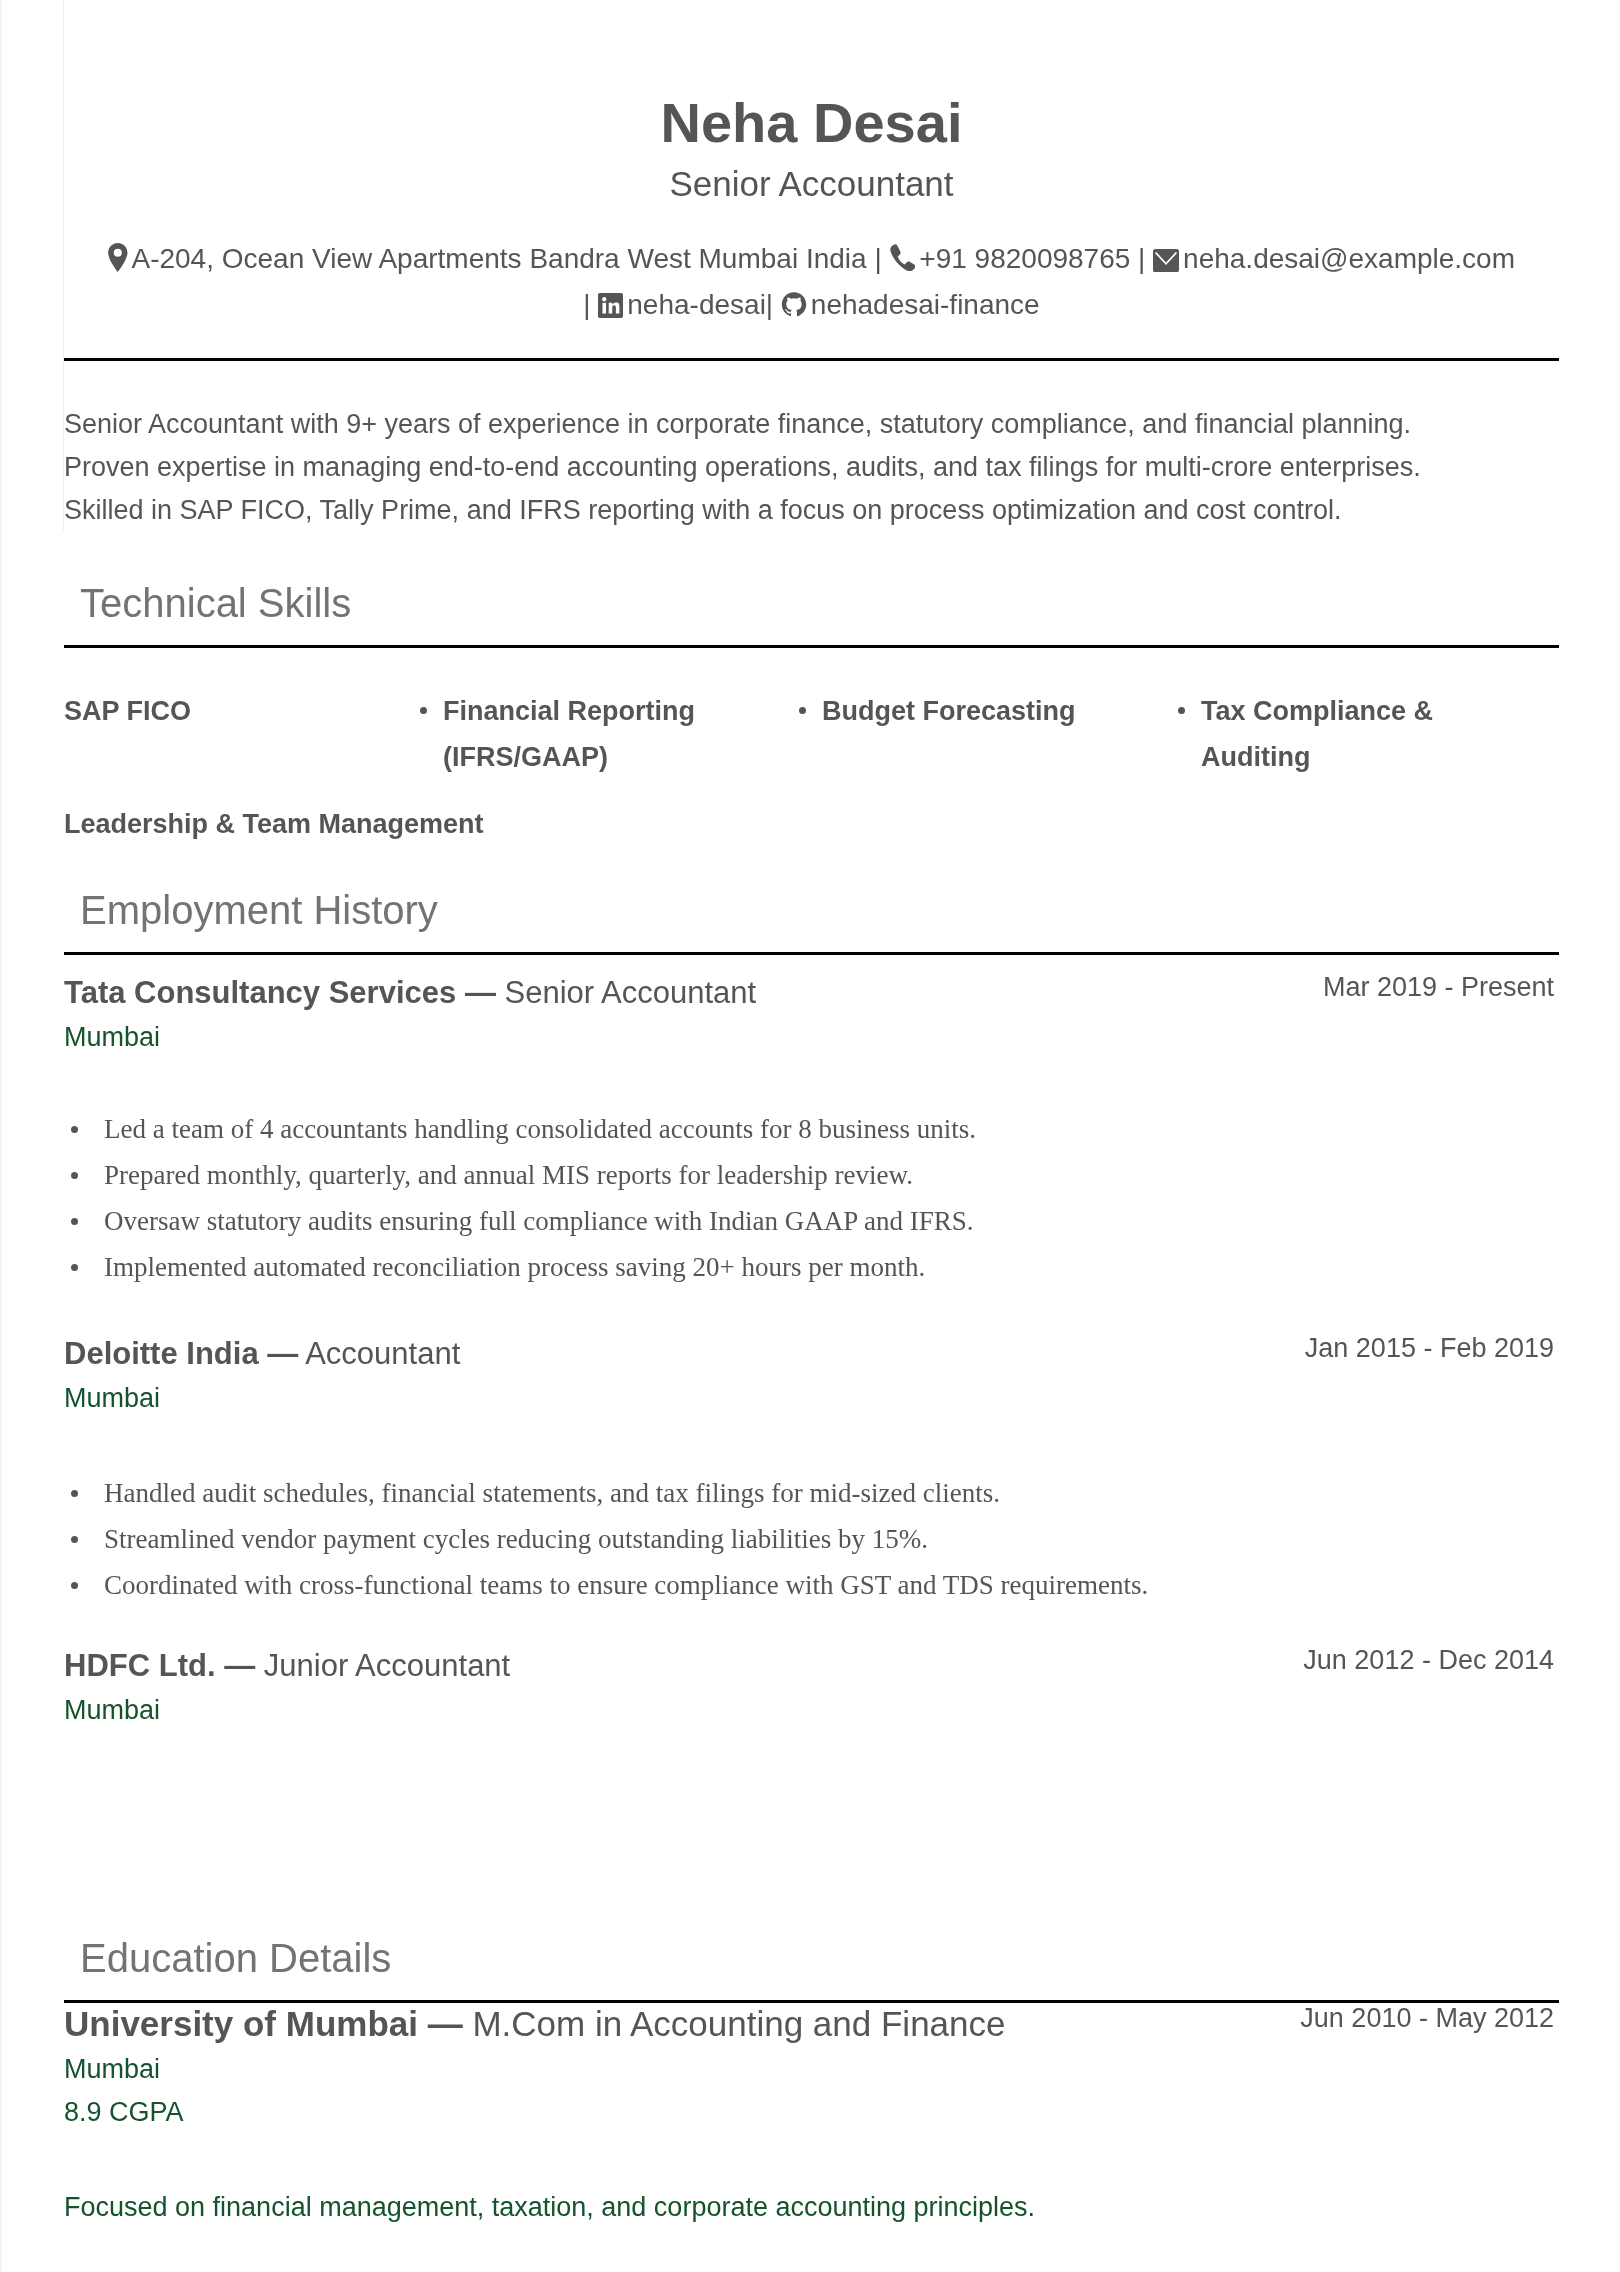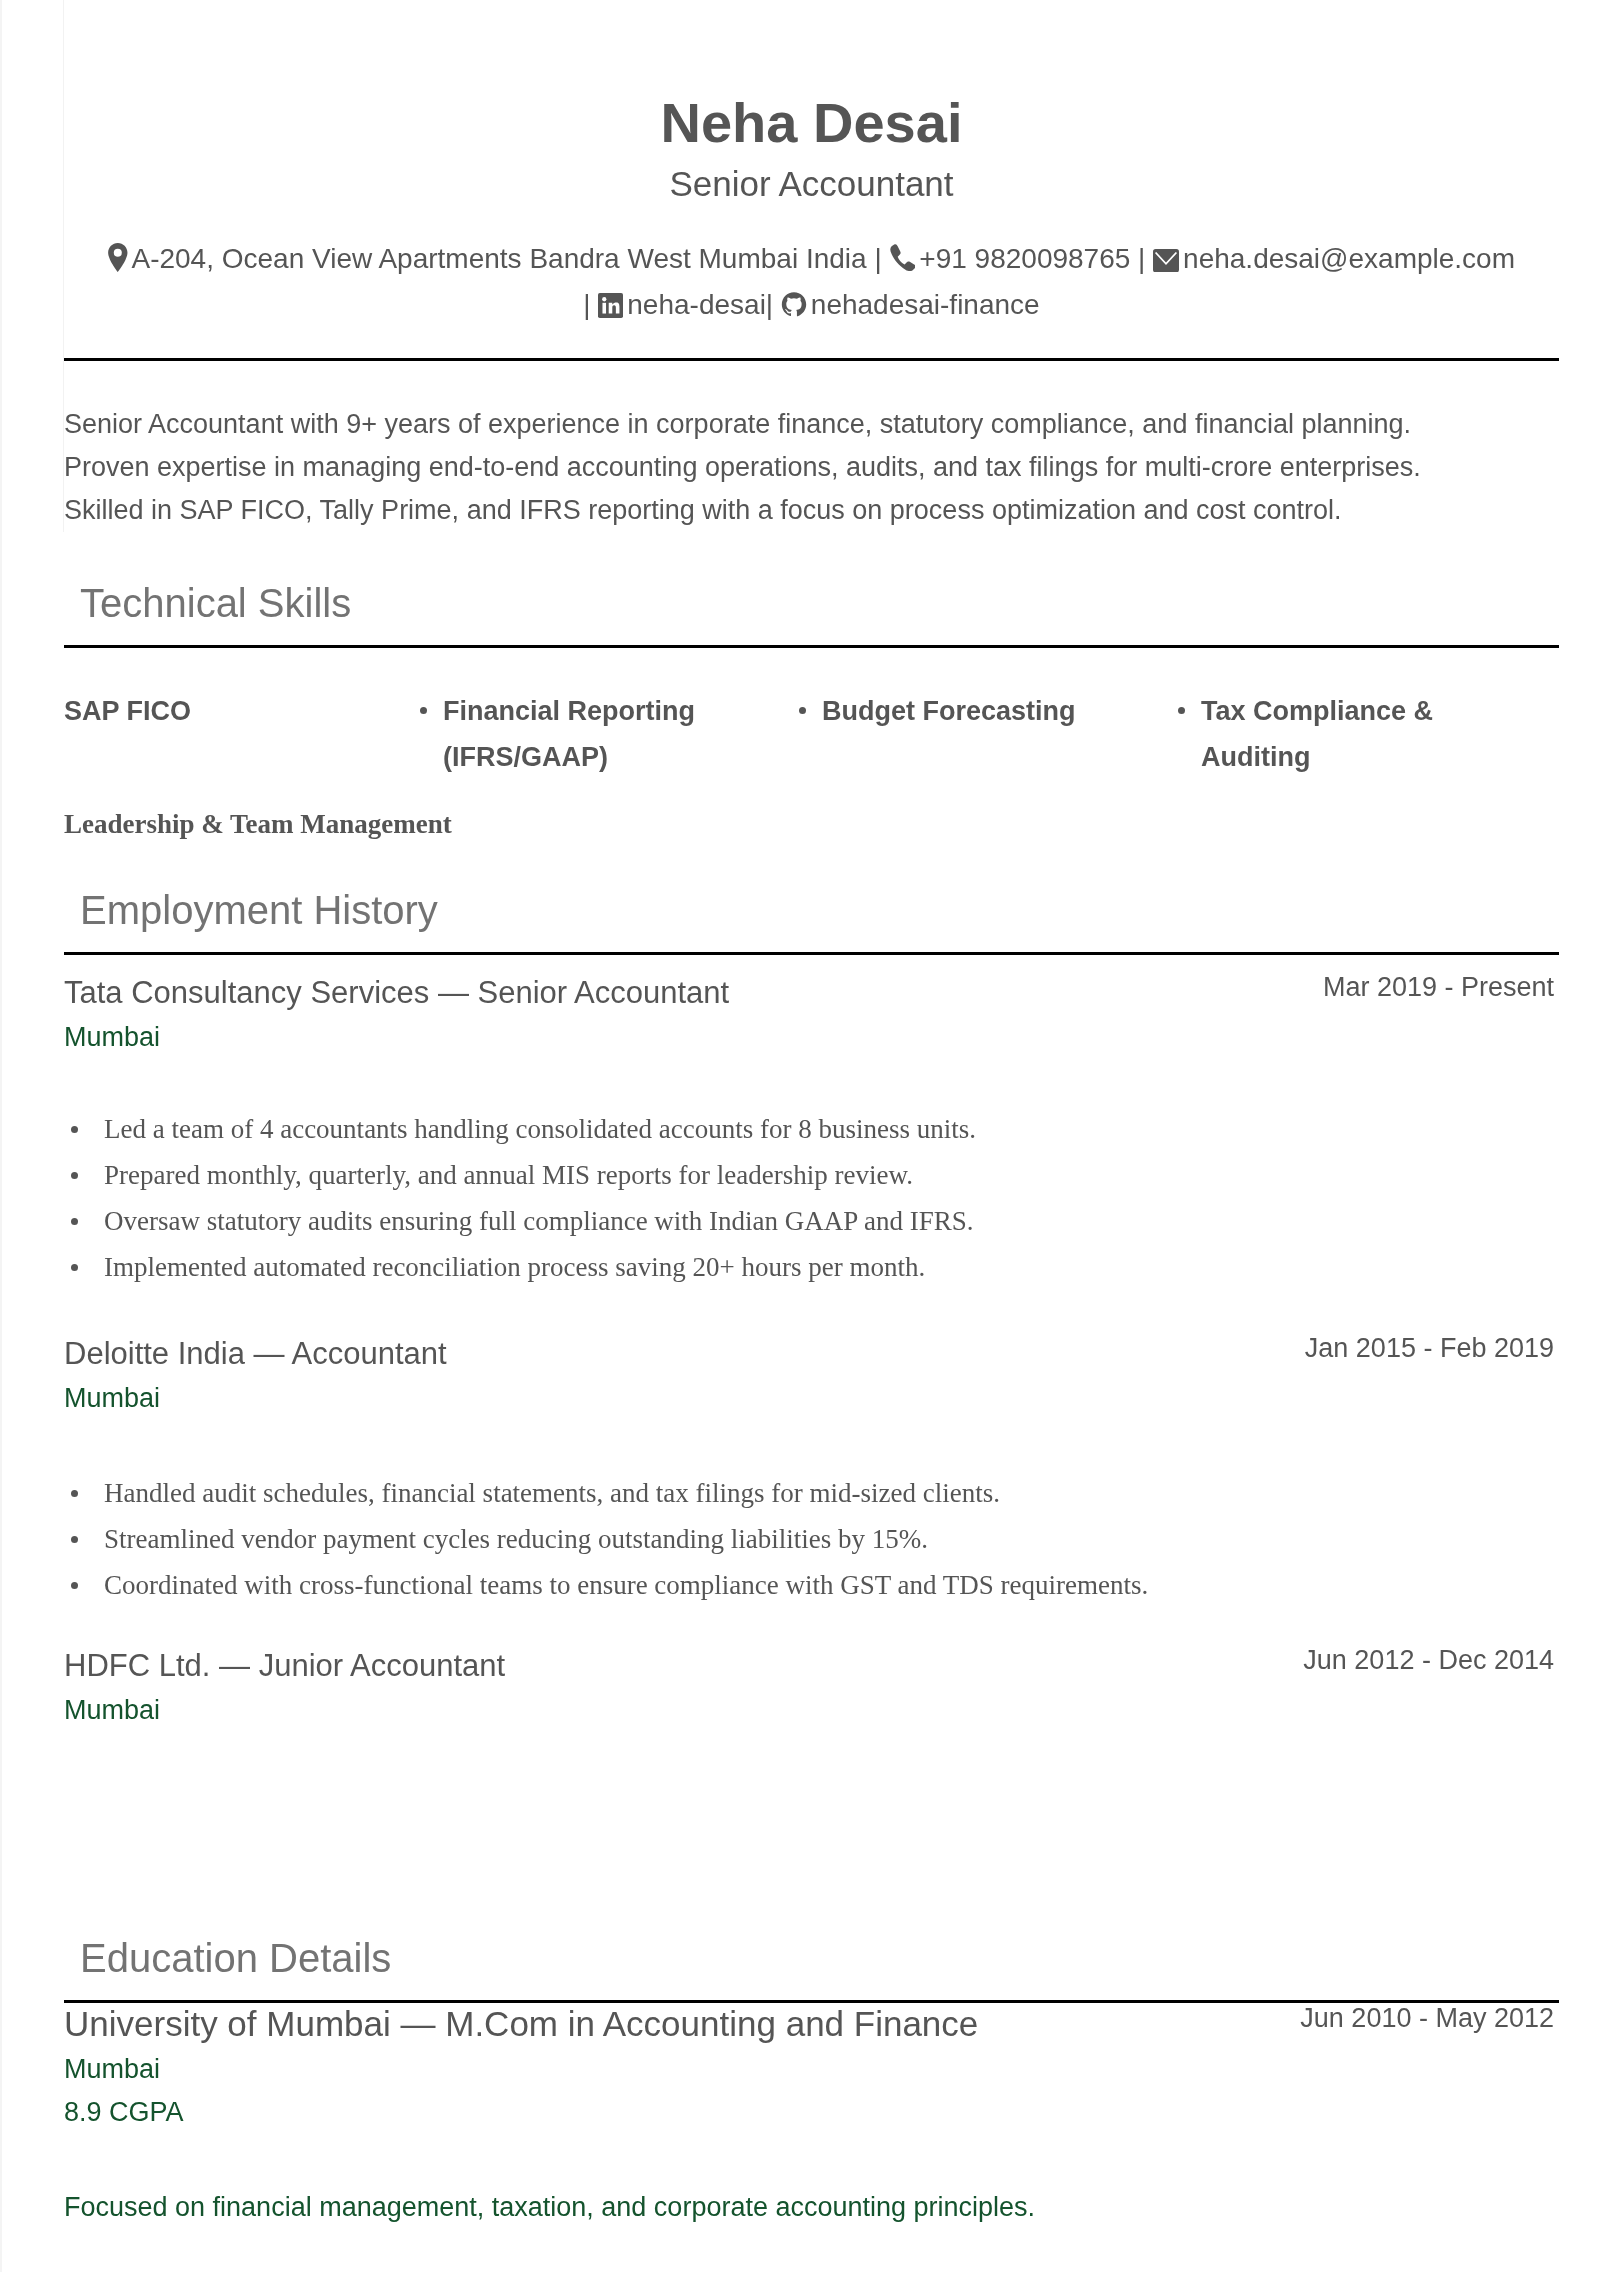--- a/index.html
+++ b/index.html
@@ -104,21 +104,21 @@
   }
   .job-head {
     position: relative;
     height: 46px;
   }
   .job-head .org {
     font-size: 31px;
     line-height: 46px;
     color: #555555;
   }
-  .job-head .org b { font-weight: normal; }
+  .job-head .org b { font-weight: bold; }
   .job-head .date {
     position: absolute;
     right: 5px;
     top: -6.5px;
     font-size: 27px;
     line-height: 46px;
     color: #555555;
   }
   .loc {
     font-size: 27px;
@@ -210,21 +210,21 @@
   </div>
 
   <div class="abs" style="top:561px;">
     <div class="section-title">Technical Skills</div>
     <div class="section-rule"></div>
     <div class="skills">
       <div class="skill">SAP FICO</div>
       <div class="skill bullet" style="padding-right:39px;">Financial Reporting (IFRS/GAAP)</div>
       <div class="skill bullet">Budget Forecasting</div>
       <div class="skill bullet" style="padding-right:78px;">Tax Compliance &amp; Auditing</div>
-      <div class="skill" style="grid-column: 1 / span 2; font-family: Liberation Serif, serif;">Leadership &amp; Team Management</div>
+      <div class="skill" style="grid-column: 1 / span 2;">Leadership &amp; Team Management</div>
     </div>
   </div>
 
   <div class="abs" style="top:868px;">
     <div class="section-title">Employment History</div>
     <div class="section-rule"></div>
   </div>
 
   <div class="abs" style="top:970px;">
     <div class="job-head">

